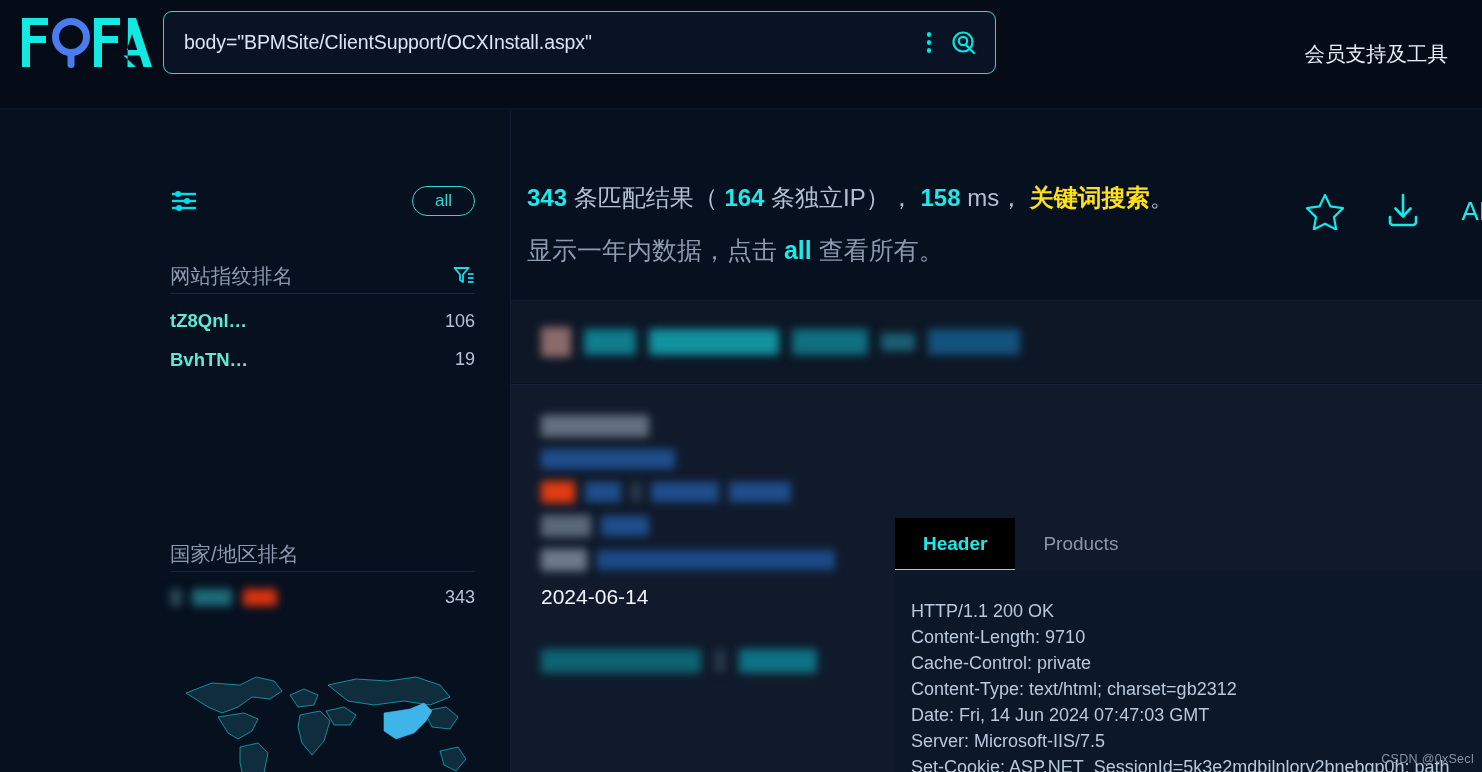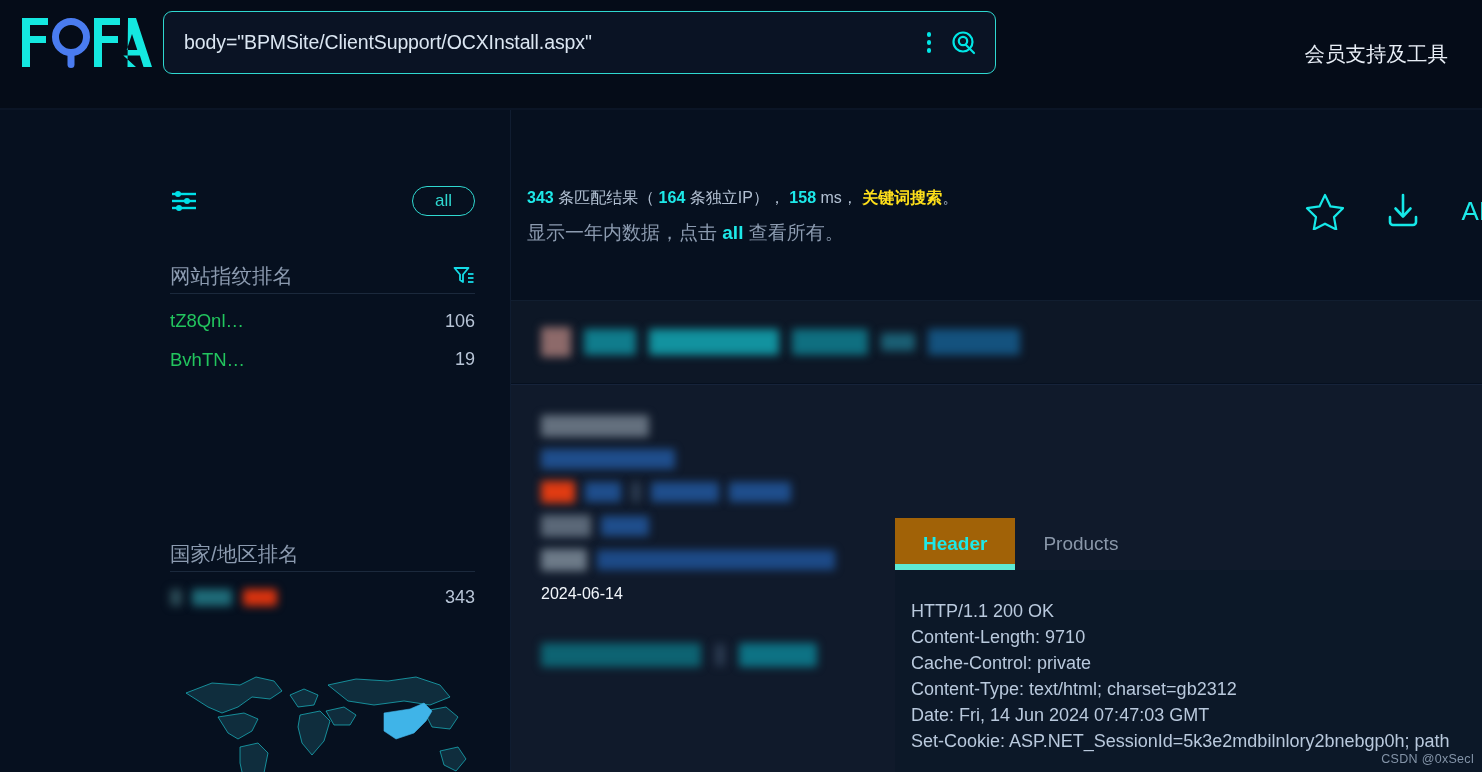--- a/index.html
+++ b/index.html
@@ -98,41 +98,41 @@
     padding-bottom: 3px;
     border-bottom: 1px solid #1b293c;
   }
   .rank-title { color: #8c9bb0; font-size: 20.5px; }
   .funnel-icon { cursor: pointer; line-height: 0; }
   .rank-row {
     display: flex; align-items: center; justify-content: space-between;
     height: 38.5px;
     cursor: pointer;
   }
-  .rank-name { color: #22c55e; font-size: 18.5px; white-space: nowrap; }
+  .rank-name { color: #5eead4; font-size: 18.5px; white-space: nowrap; font-weight: bold; }
   .rank-count { color: #b7c4d6; font-size: 18px; }
 
   .blurred {
     filter: blur(4.2px);
     display: inline-block;
     border-radius: 2px;
   }
   .blur-chip { height: 17px; display:inline-block; vertical-align: middle; }
 
   .map-wrap {
     position: absolute; left: 178px; top: 545px;
     width: 300px; height: 140px; overflow: hidden;
   }
 
   
   .main { position: absolute; left: 511px; top: 0; width: 971px; height: 662px; }
 
   .summary { position: absolute; left: 16px; top: 72px; width: 820px; }
-  .summary-line1 { font-size: 16px; color: #b2c0d2; line-height: 32px; white-space: nowrap; }
-  .summary-line2 { font-size: 19px; color: #8c9bb0; line-height: 32px; margin-top: 3px; }
+  .summary-line1 { font-size: 24px; color: #b2c0d2; line-height: 32px; white-space: nowrap; }
+  .summary-line2 { font-size: 25px; color: #8c9bb0; line-height: 32px; margin-top: 20px; }
   .num-cyan { color: #1de9e9; font-weight: 600; }
   .kw-yellow { color: #ffe01a; font-weight: 700; }
   .all-inline { color: #1de9e9; font-weight: 700; }
 
   .action-icons {
     position: absolute; right: -4px; top: 82px;
     display: flex; align-items: center; gap: 38px;
   }
   .act-ico { cursor: pointer; line-height: 0; }
   .ai-text { color: #1de9e9; font-size: 26px; font-weight: 400; white-space: nowrap; }
@@ -148,34 +148,34 @@
   .res-top-inner { padding-left: 30px; display: flex; align-items: center; gap: 13px; }
 
   .res-card {
     position: absolute; left: 0; top: 274px;
     width: 971px; height: 388px;
     background: #101a2b;
     border-top: 1px solid #16233a;
   }
   .card-left { position: absolute; left: 30px; top: 30px; width: 360px; }
   .info-line { margin-bottom: 12px; display: flex; align-items: center; gap: 10px; }
-  .date-text { color: #f2f6fb; font-size: 16px; margin-top: 14px; margin-bottom: 40px; }
+  .date-text { color: #f2f6fb; font-size: 21px; margin-top: 14px; margin-bottom: 40px; }
   .tag-row { display: flex; align-items: center; gap: 14px; }
 
   
   .panel { position: absolute; left: 384px; top: 133px; width: 587px; }
   .tabs { display: flex; align-items: flex-end; height: 52px; }
   .tab {
     padding: 0 28px; height: 52px; line-height: 52px;
     font-size: 19px; cursor: pointer;
   }
   .tab.active {
     color: #1de9e9; font-weight: 700;
-    background: #a16207;
-    border-bottom: 6px solid #5eead4;
+    background: #000000;
+    border-bottom: 1px solid #5eead4;
   }
   .tab.inactive { color: #8a97a9; }
   .hdr-body {
     background: #0c1828;
     padding: 28px 0 0 16px;
     height: 320px; overflow: hidden;
   }
   .hdr-line {
     color: #b9c9dd; font-size: 18px; line-height: 26px;
     white-space: nowrap;
@@ -389,20 +389,21 @@
         <div class="tabs">
           <div class="tab active">Header</div>
           <div class="tab inactive">Products</div>
         </div>
         <div class="hdr-body">
           <div class="hdr-line">HTTP/1.1 200 OK</div>
           <div class="hdr-line">Content-Length: 9710</div>
           <div class="hdr-line">Cache-Control: private</div>
           <div class="hdr-line">Content-Type: text/html; charset=gb2312</div>
           <div class="hdr-line">Date: Fri, 14 Jun 2024 07:47:03 GMT</div>
+          <div class="hdr-line">Server: Microsoft-IIS/7.5</div>
           <div class="hdr-line">Set-Cookie: ASP.NET_SessionId=5k3e2mdbilnlory2bnebgp0h; path</div>
 
         </div>
       </div>
     </div>
   </div>
 
   <div class="watermark">CSDN @0xSecl</div>
 </div>
 

